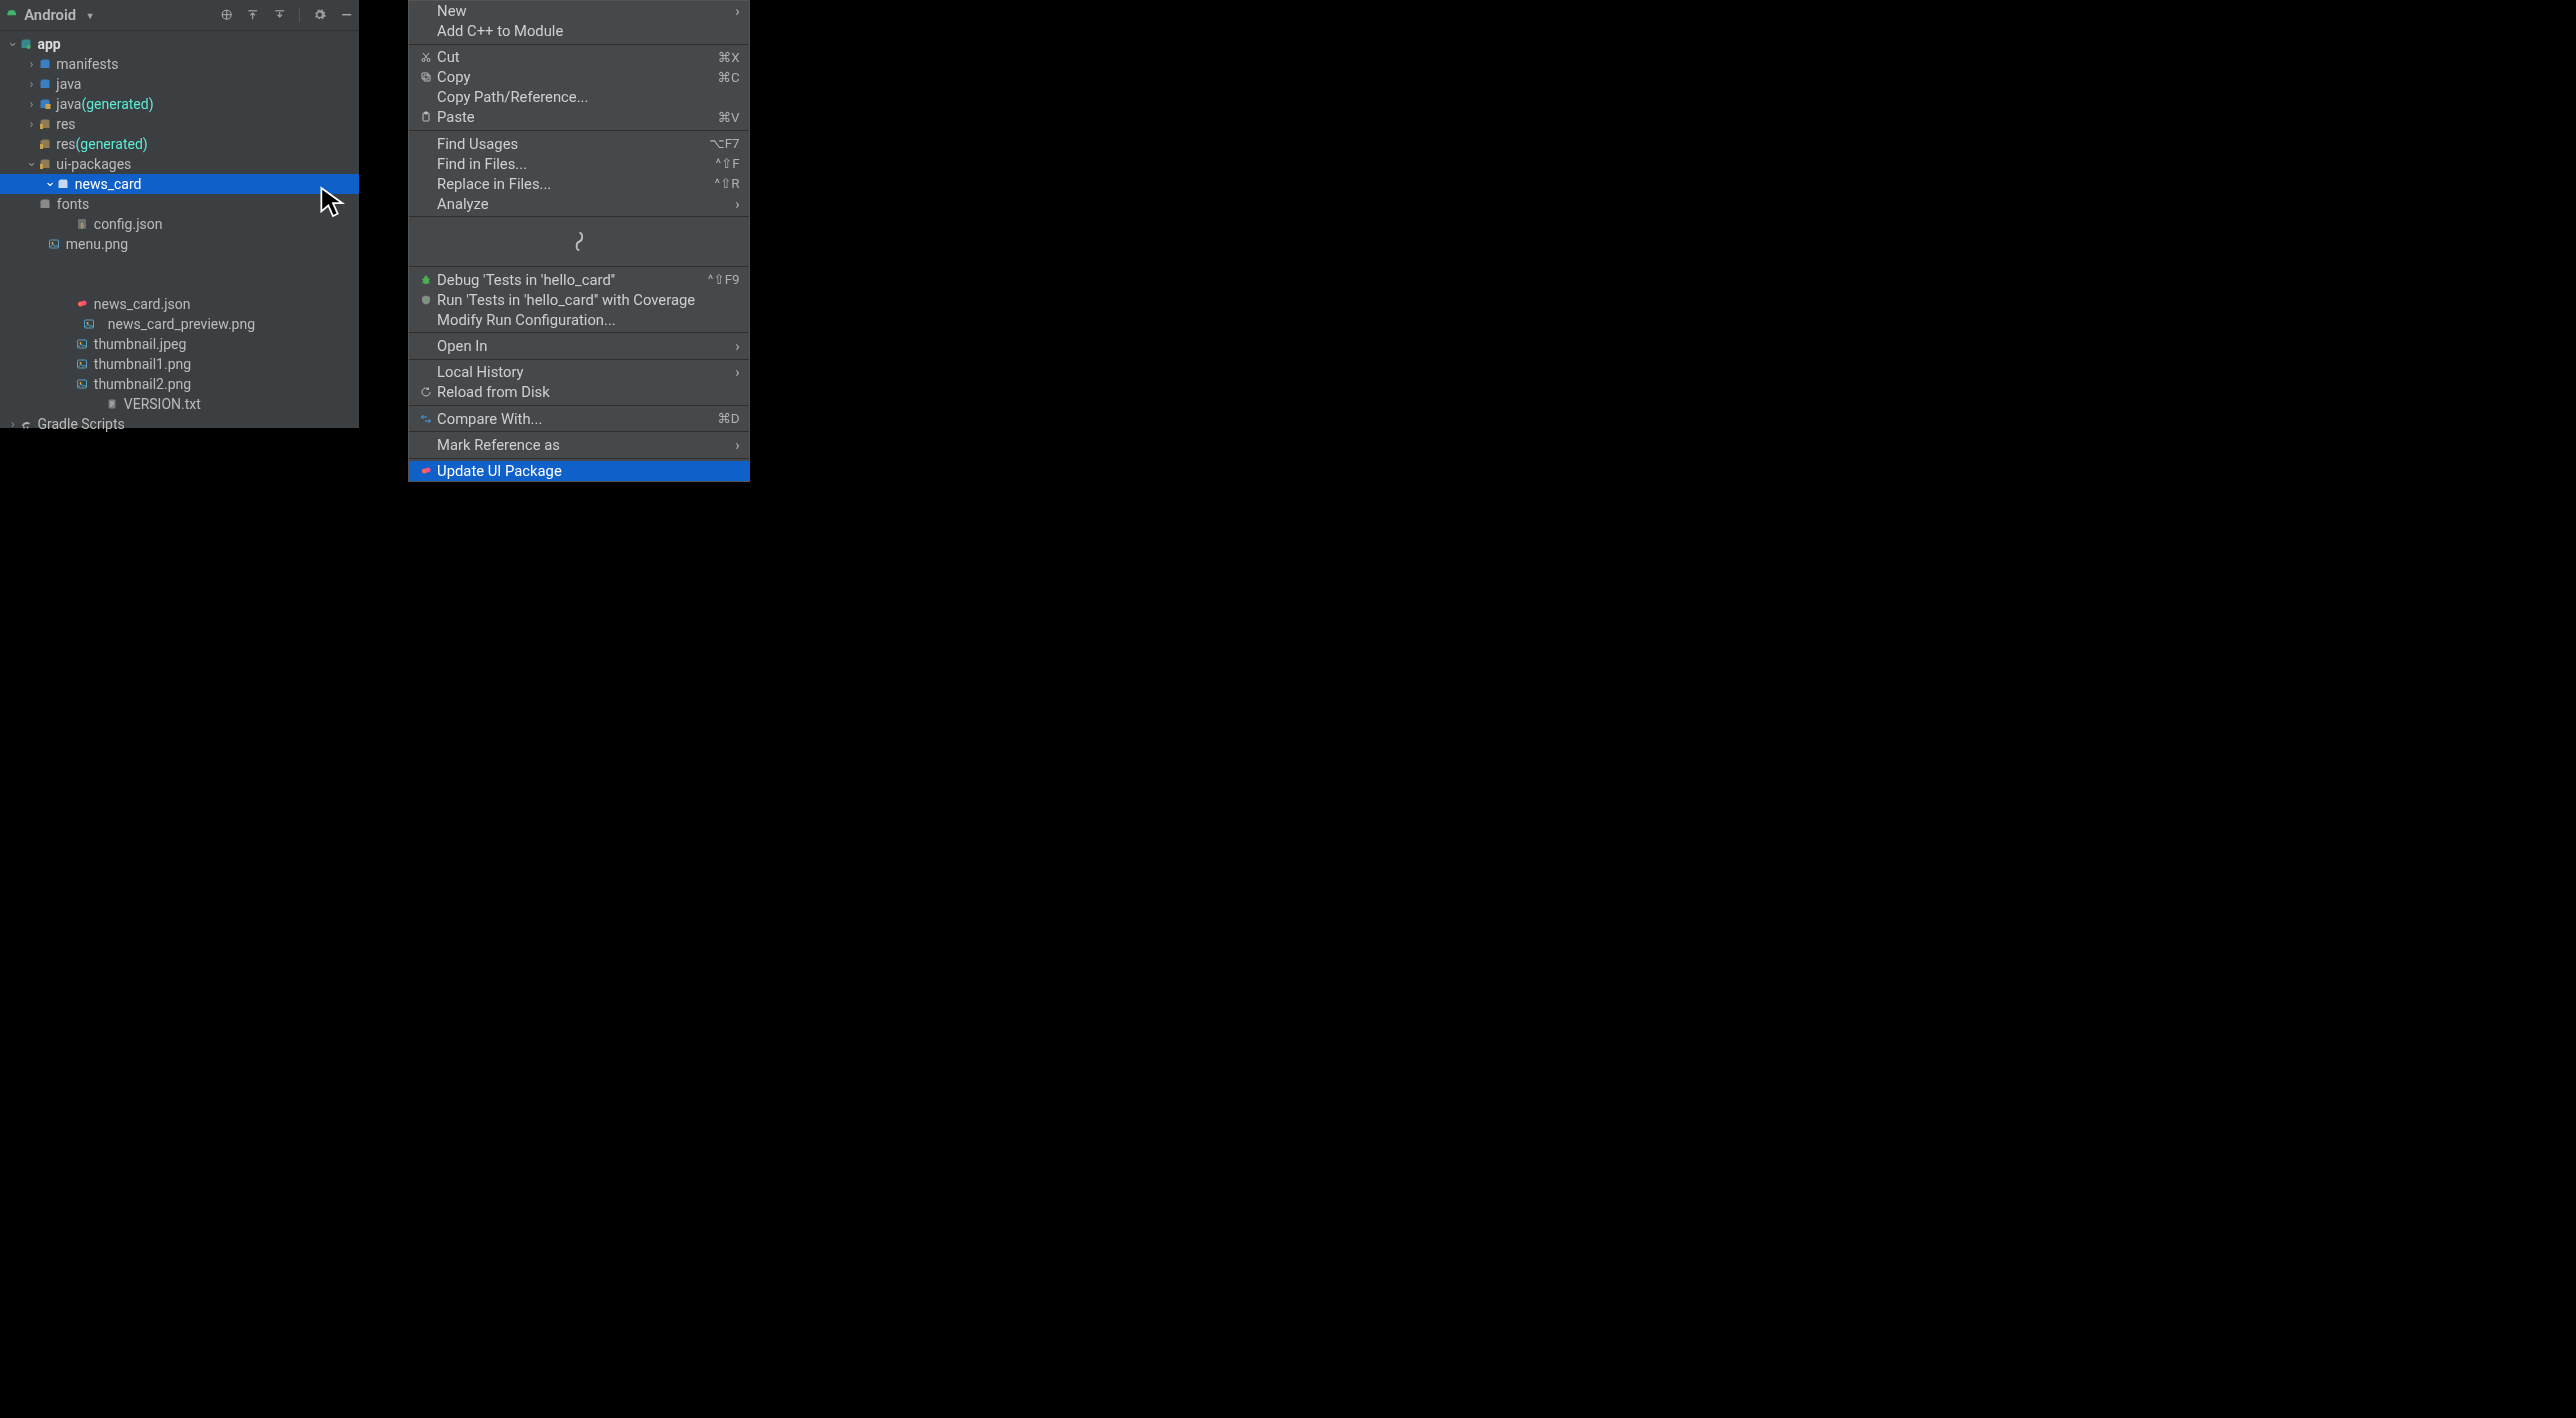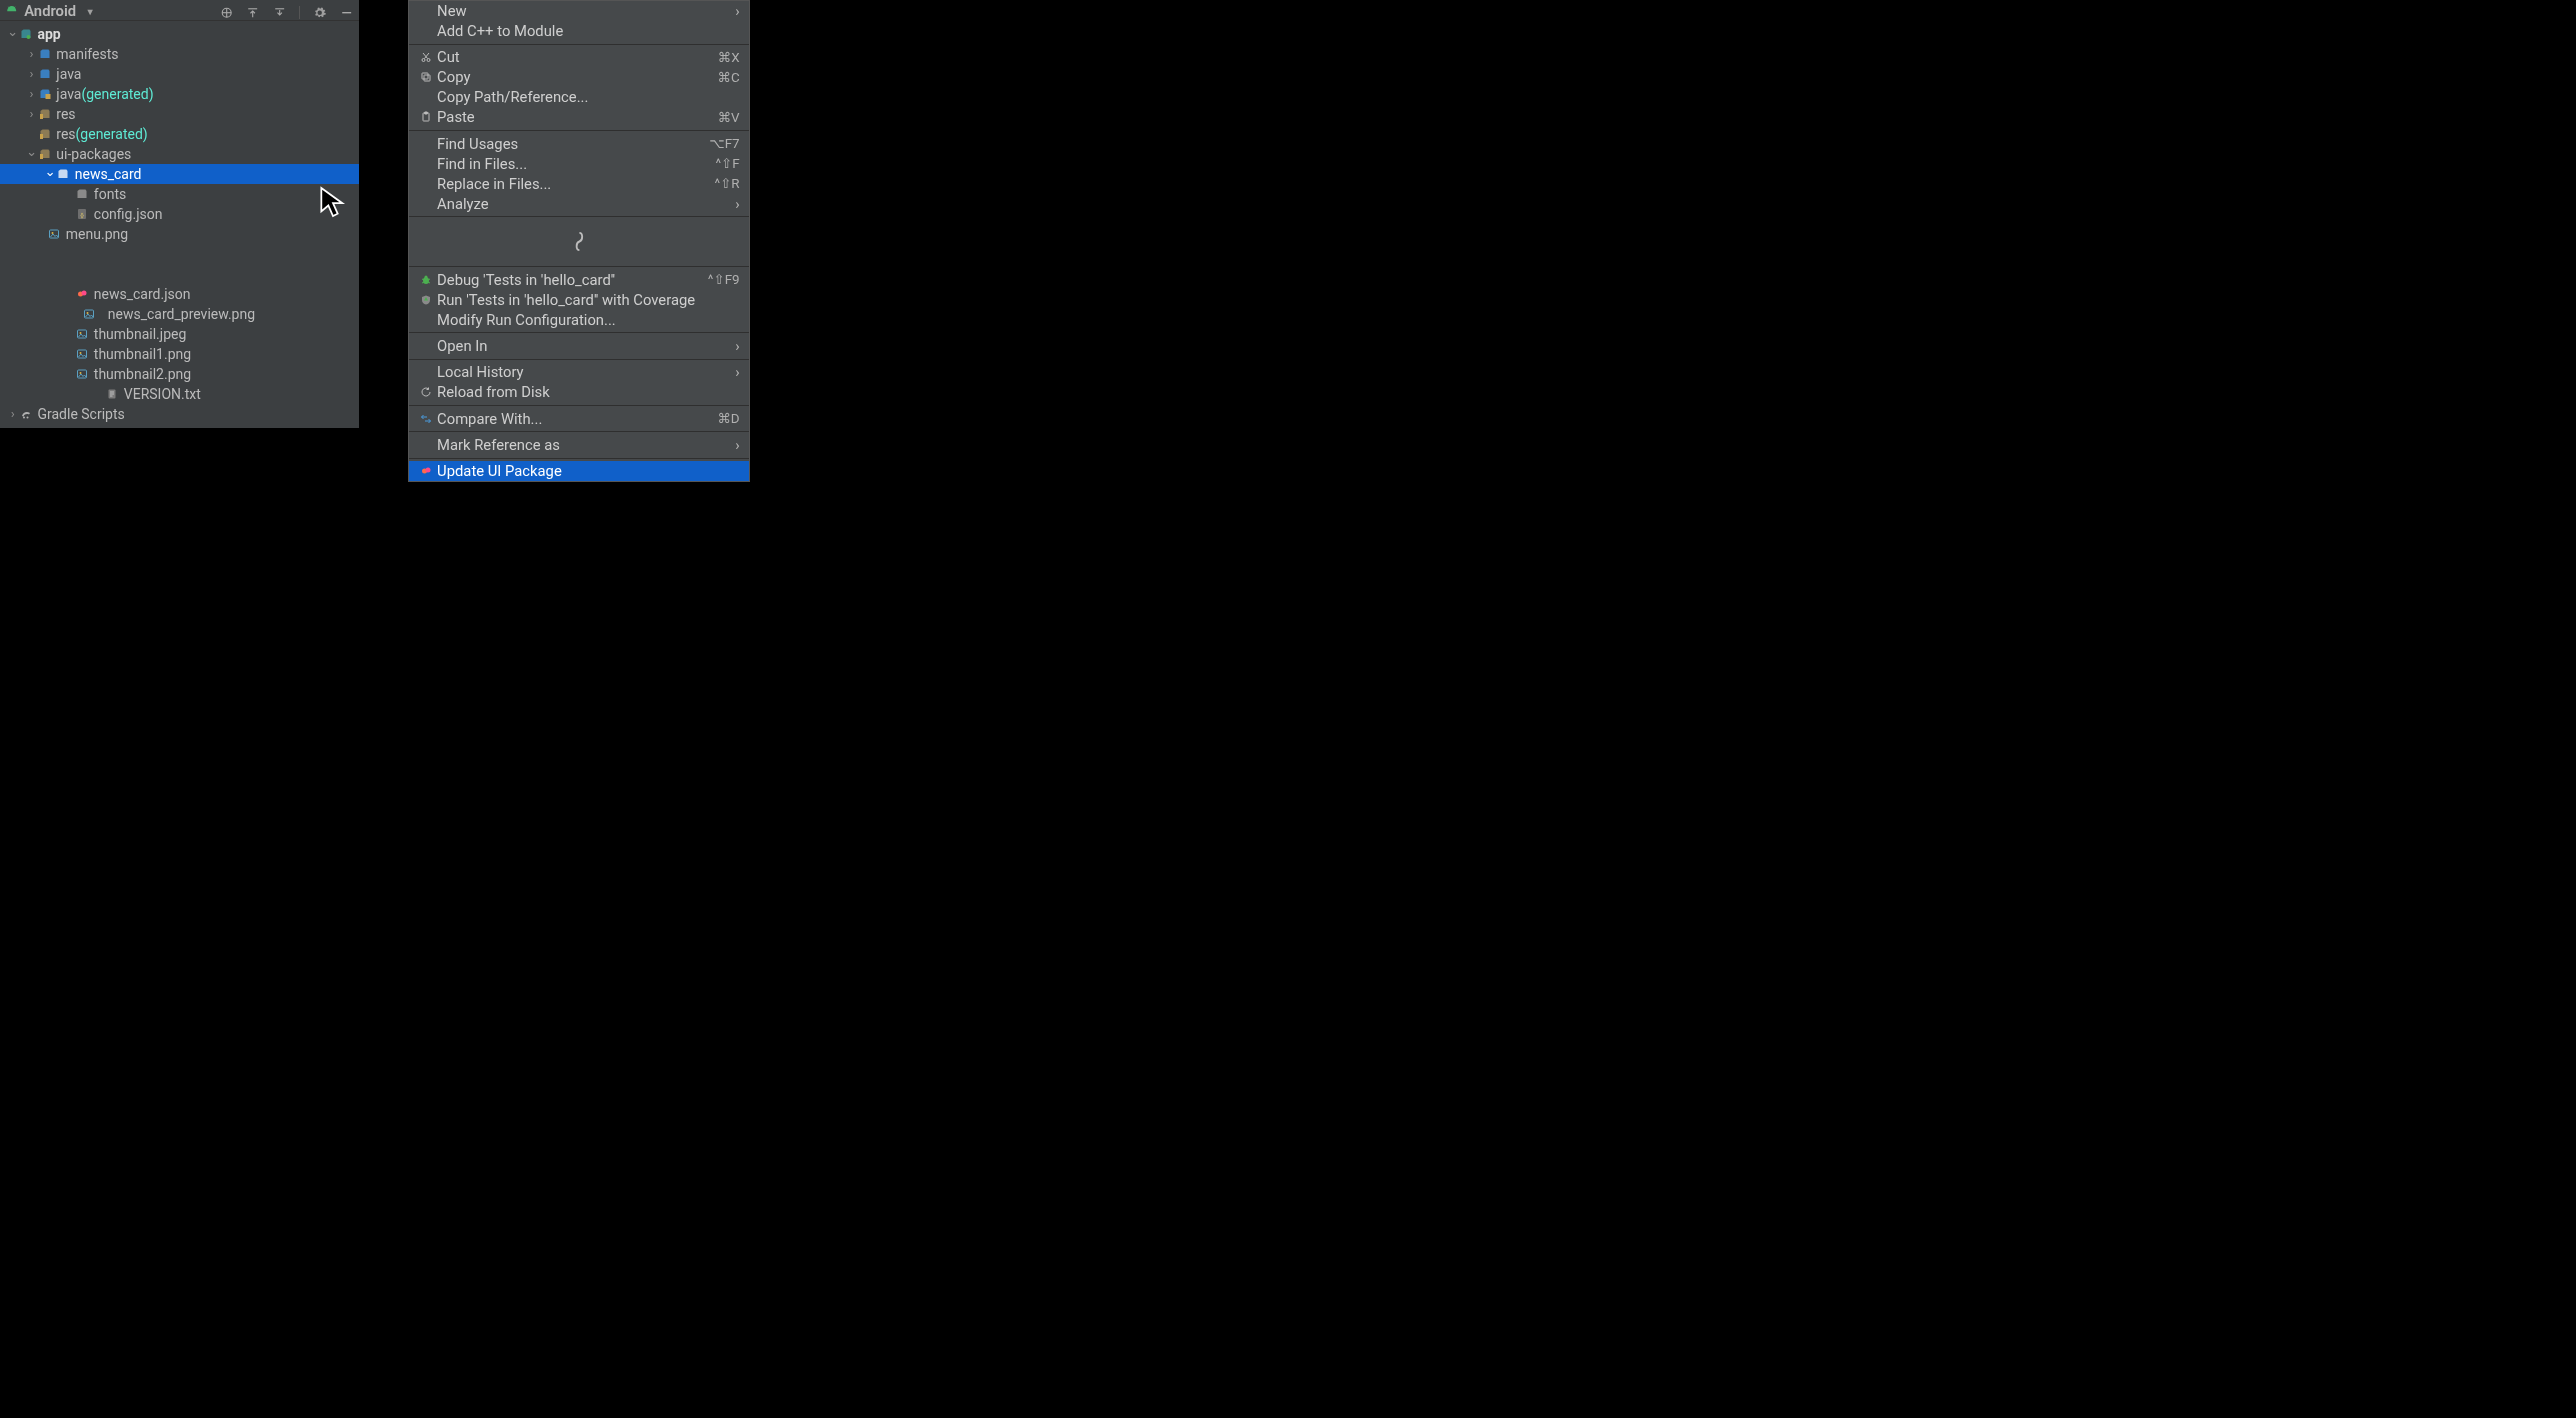--- a/index.html
+++ b/index.html
@@ -1,18 +1,18 @@
 <!DOCTYPE html>
 <html style="font-size:10.7px"><head>
 <meta charset="utf-8">
 <style>
   * { margin: 0; padding: 0; box-sizing: border-box; font-family: -apple-system, "Segoe UI", Roboto, "Helvetica Neue", Arial, sans-serif; }
   body { background: #000; width: 2576px; height: 1418px; position: relative; overflow: hidden; }
   .panel { position: absolute; top: 0; left: 0; width: 359px; height: 428px; background: #3c3f41; color: #bbbbbb; font-size: 14.8px; }
-  .panel-header { height: 21px; background: #3c3f41; border-bottom: 0.7px solid #323232; display: flex; align-items: flex-end; padding: 0 5.4px; }
+  .panel-header { height: 31px; background: #3c3f41; border-bottom: 0.7px solid #323232; display: flex; align-items: center; padding: 0 5.4px; }
   .panel-title-wrap { display: flex; align-items: center; gap: 5.4px; flex: 0 0 auto; }
   .android-icon { width: 13.4px; height: 13.4px; display: inline-block; }
   .panel-title { color: #b8b8b8; font-weight: 600; font-size: 14.8px; }
   .dropdown-arrow { color: #a0a0a0; font-size: 9.4px; margin-left: 4px; }
   .panel-header-spacer { flex: 1; }
   .panel-header-icons { display: flex; align-items: center; gap: 12px; }
   .hdr-ico { width: 14.8px; height: 14.8px; display: flex; align-items: center; justify-content: center; color: #a9a9a9; }
   .hdr-ico svg { width: 13.4px; height: 13.4px; }
 
   .tree { padding-top: 2.7px; }
@@ -172,21 +172,21 @@
       </div>
       <div class="tree-row selected" style="padding-left: 44px;">
         <span class="chev" style="font-size: 13.4px; transform: translateY(-2px);">⌄</span>
         <span class="ico">
           <svg viewBox="0 0 24 24">
             <path fill="#c7d9f2" d="M3 6l4-3h12l2 3v14H3z"></path>
           </svg>
         </span>
         <span class="label">news_card</span>
       </div>
-      <div class="tree-row" style="padding-left: 63px;">
+      <div class="tree-row" style="padding-left: 26px;">
         <span class="chev"></span>
         <span class="ico">
           <svg viewBox="0 0 24 24">
             <path fill="#8a8a8a" d="M3 6l4-3h12l2 3v14H3z"></path>
           </svg>
         </span>
         <span class="label">fonts</span>
       </div>
       <div class="tree-row" style="padding-left: 63px;">
         <span class="chev"></span>

